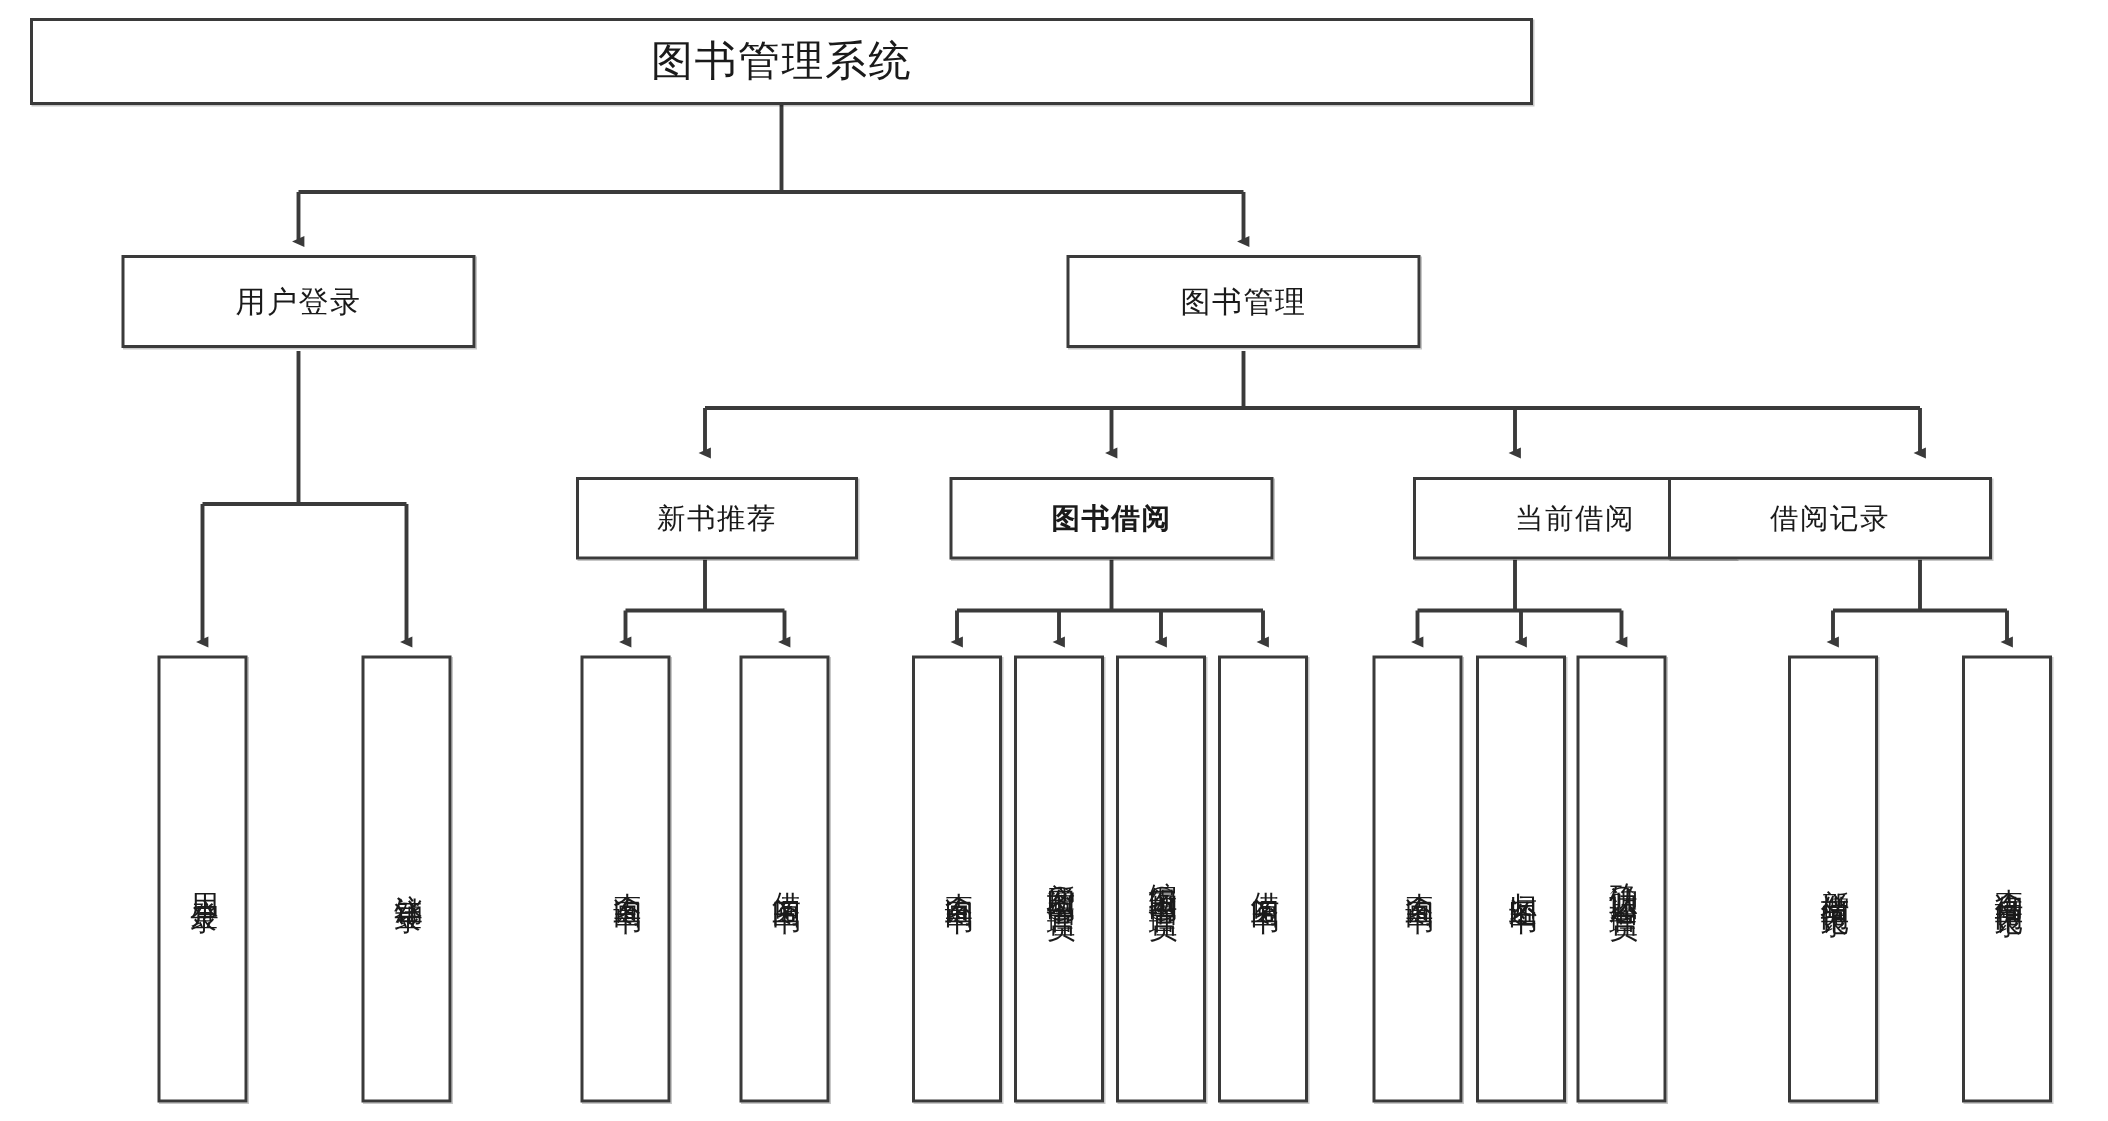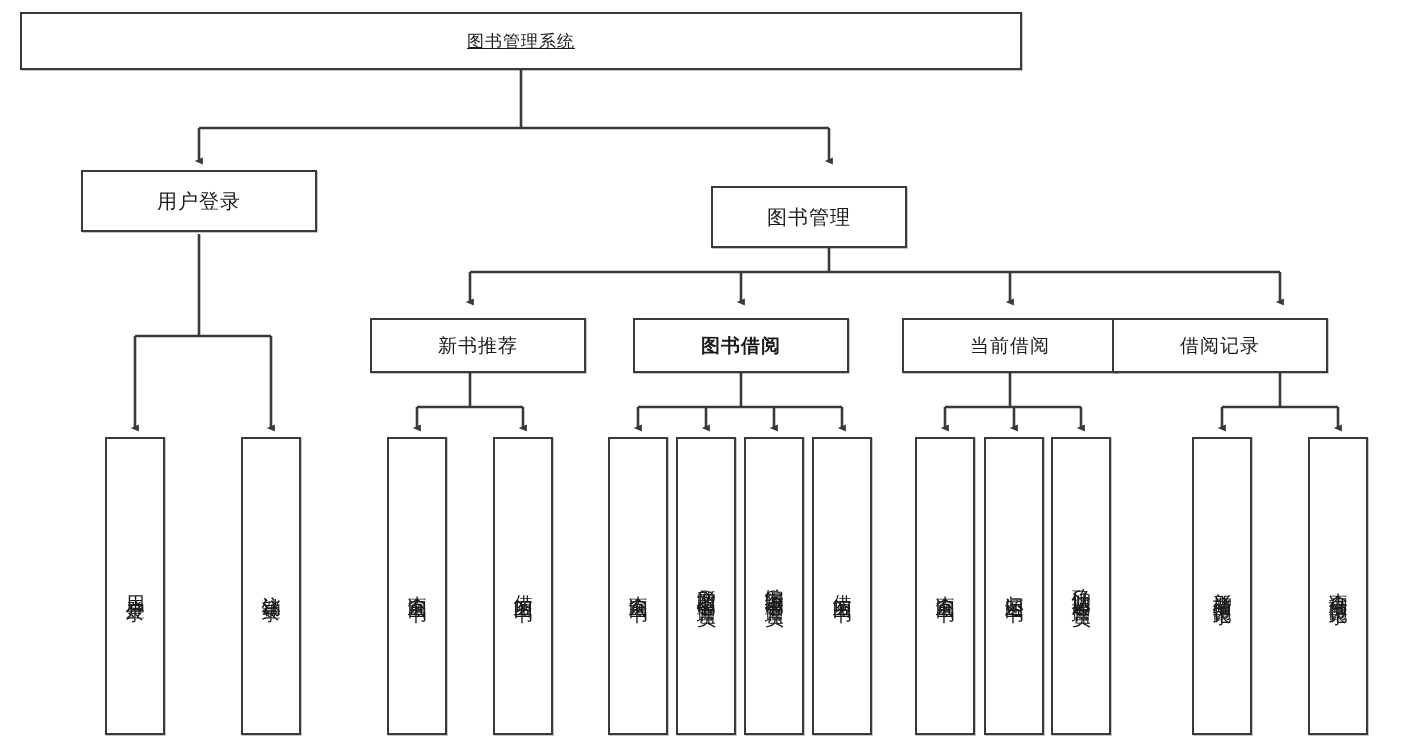--- a/index.html
+++ b/index.html
@@ -36,21 +36,21 @@
     justify-content: center;
     color: #1a1a1a;
     box-shadow: 1px 1px 0 rgba(0,0,0,0.22);
   }
   .node-label {
     display: block;
     text-align: center;
     letter-spacing: 1px;
     white-space: nowrap;
   }
-  .node.root .node-label { font-size: 17px; text-decoration: underline; }
+  .node.root .node-label { font-size: 28px; }
   .node.branch .node-label { font-size: 20px; }
   .node.sub .node-label { font-size: 19px; }
 
   .node.leaf {
     border-width: 2px;
   }
   .node.leaf .node-label {
     writing-mode: vertical-rl;
     text-orientation: upright;
     font-size: 19px;
@@ -126,33 +126,33 @@
   </svg>
 
   <div class="node root" style="left:20px; top:12px; width:1002px; height:58px;">
     <span class="node-label">图书管理系统</span>
   </div>
 
   <div class="node branch" style="left:81px; top:170px; width:236px; height:62px;">
     <span class="node-label">用户登录</span>
   </div>
 
-  <div class="node branch" style="left:711px; top:170px; width:196px; height:62px;margin-top:16px;">
+  <div class="node branch" style="left:711px; top:170px; width:236px; height:62px;">
     <span class="node-label">图书管理</span>
   </div>
 
-  <div class="node sub" style="left:370px; top:318px; width:216px; height:55px;">
+  <div class="node sub" style="left:384px; top:318px; width:188px; height:55px;">
     <span class="node-label">新书推荐</span>
   </div>
 
   <div class="node sub" style="left:633px; top:318px; width:216px; height:55px;font-weight:bold;">
     <span class="node-label">图书借阅</span>
   </div>
 
-  <div class="node sub" style="left:902px; top:318px; width:216px; height:55px;">
+  <div class="node sub" style="left:942px; top:318px; width:216px; height:55px;">
     <span class="node-label">当前借阅</span>
   </div>
 
   <div class="node sub" style="left:1112px; top:318px; width:216px; height:55px;">
     <span class="node-label">借阅记录</span>
   </div>
 
   <div class="node leaf" style="left:105px; top:437px; width:60px; height:298px;">
     <span class="node-label">用户登录</span>
   </div>

